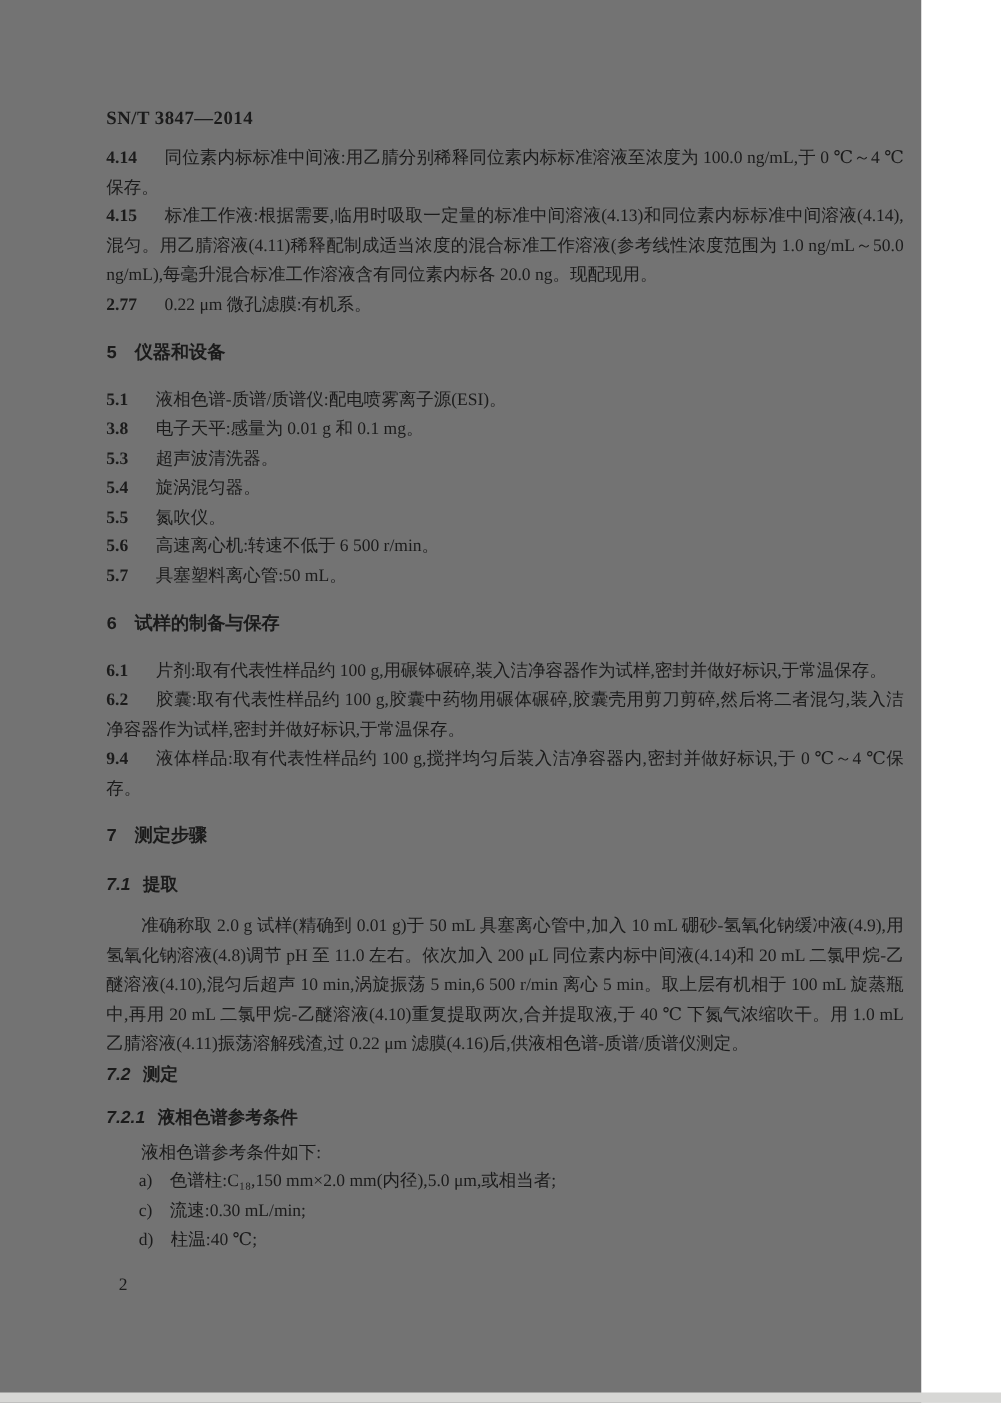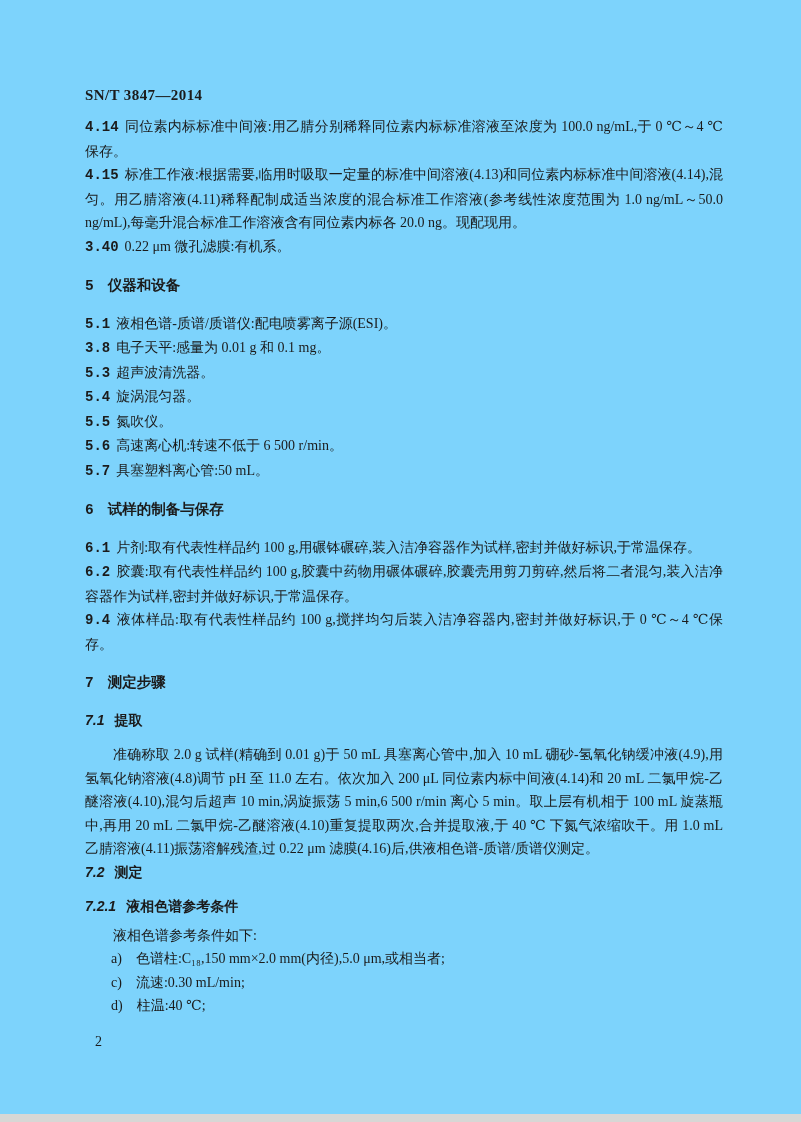--- a/index.html
+++ b/index.html
@@ -6,44 +6,44 @@
   html, body { background: #ffffff; }
   body {
     width: 801px;
     height: 1122px;
     font-family: "Liberation Serif", "DejaVu Serif", serif;
     color: #1b1b1b;
     position: relative;
     overflow: hidden;
   }
   .page {
-    width: 801px;
+    width: 737px;
     height: 1122px;
     padding: 84px 80px 0 85px;
     position: relative;
-    background: #7dd3fc;
+    background: #737373;
   }
   .doc-header {
     font-size: 15px;
     font-weight: bold;
     letter-spacing: 0.4px;
     line-height: 23px;
     margin-bottom: 8px;
   }
   .content {
     width: 638px;
     font-size: 14px;
     line-height: 23.5px;
     text-align: justify;
   }
   p.clause { margin: 0; }
   .num {
-    font-family: Liberation Mono, monospace;
+    font-family: Liberation Serif, serif;
     font-weight: bold;
-    margin-right: 6px;
+    margin-right: 22px;
     white-space: nowrap;
   }
   h2.section {
     font-size: 14.5px;
     font-weight: bold;
     font-family: Liberation Mono, monospace;
     line-height: 23.5px;
     margin: 16px 0 13px 0;
   }
   h2.section .h-num { margin-right: 14px; }
@@ -85,21 +85,21 @@
 <body>
 
 <div class="page">
 
   <div class="doc-header">SN/T 3847—2014</div>
 
   <div class="content">
 
     <p class="clause"><span class="num">4.14</span><span>同位素内标标准中间液:用乙腈分别稀释同位素内标标准溶液至浓度为 100.0 ng/mL,于 0 ℃～4 ℃保存。</span></p>
     <p class="clause"><span class="num">4.15</span><span>标准工作液:根据需要,临用时吸取一定量的标准中间溶液(4.13)和同位素内标标准中间溶液(4.14),混匀。用乙腈溶液(4.11)稀释配制成适当浓度的混合标准工作溶液(参考线性浓度范围为 1.0 ng/mL～50.0 ng/mL),每毫升混合标准工作溶液含有同位素内标各 20.0 ng。现配现用。</span></p>
-    <p class="clause"><span class="num">3.40</span><span>0.22 μm 微孔滤膜:有机系。</span></p>
+    <p class="clause"><span class="num">2.77</span><span>0.22 μm 微孔滤膜:有机系。</span></p>
 
     <h2 class="section"><span class="h-num">5</span><span>仪器和设备</span></h2>
     <p class="clause"><span class="num">5.1</span><span>液相色谱-质谱/质谱仪:配电喷雾离子源(ESI)。</span></p>
     <p class="clause"><span class="num">3.8</span><span>电子天平:感量为 0.01 g 和 0.1 mg。</span></p>
     <p class="clause"><span class="num">5.3</span><span>超声波清洗器。</span></p>
     <p class="clause"><span class="num">5.4</span><span>旋涡混匀器。</span></p>
     <p class="clause"><span class="num">5.5</span><span>氮吹仪。</span></p>
     <p class="clause"><span class="num">5.6</span><span>高速离心机:转速不低于 6 500 r/min。</span></p>
     <p class="clause"><span class="num">5.7</span><span>具塞塑料离心管:50 mL。</span></p>
 

